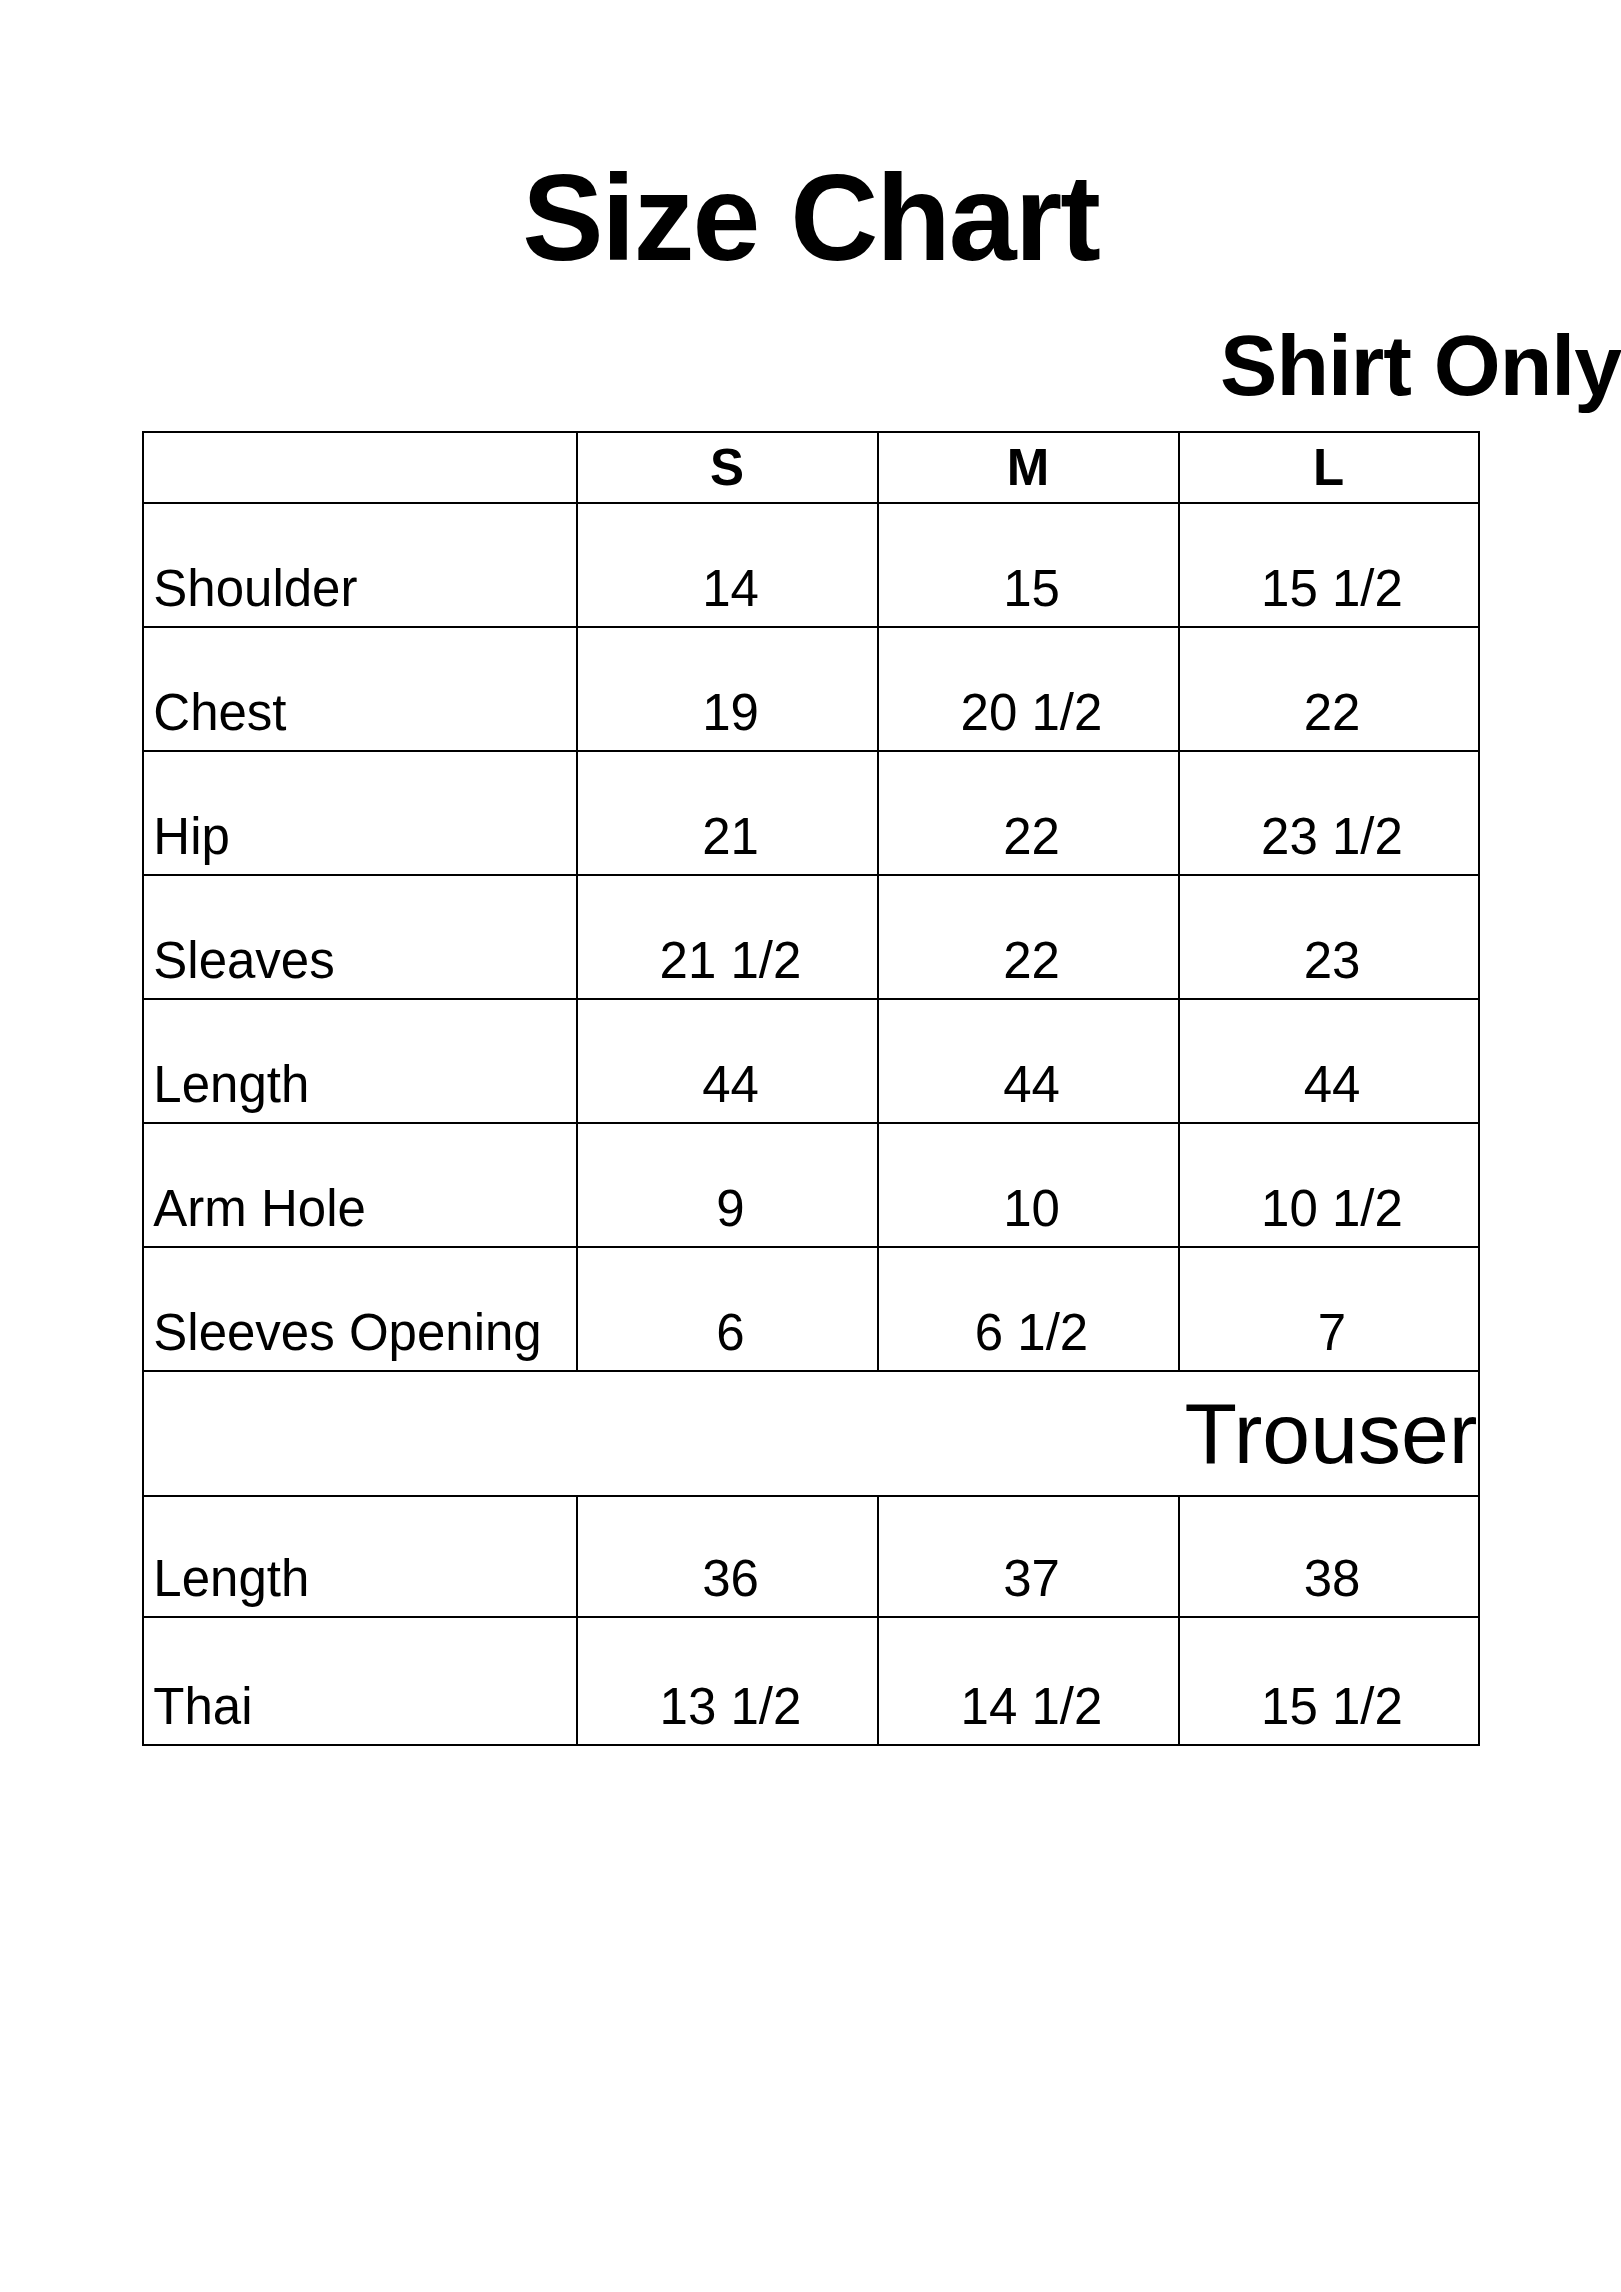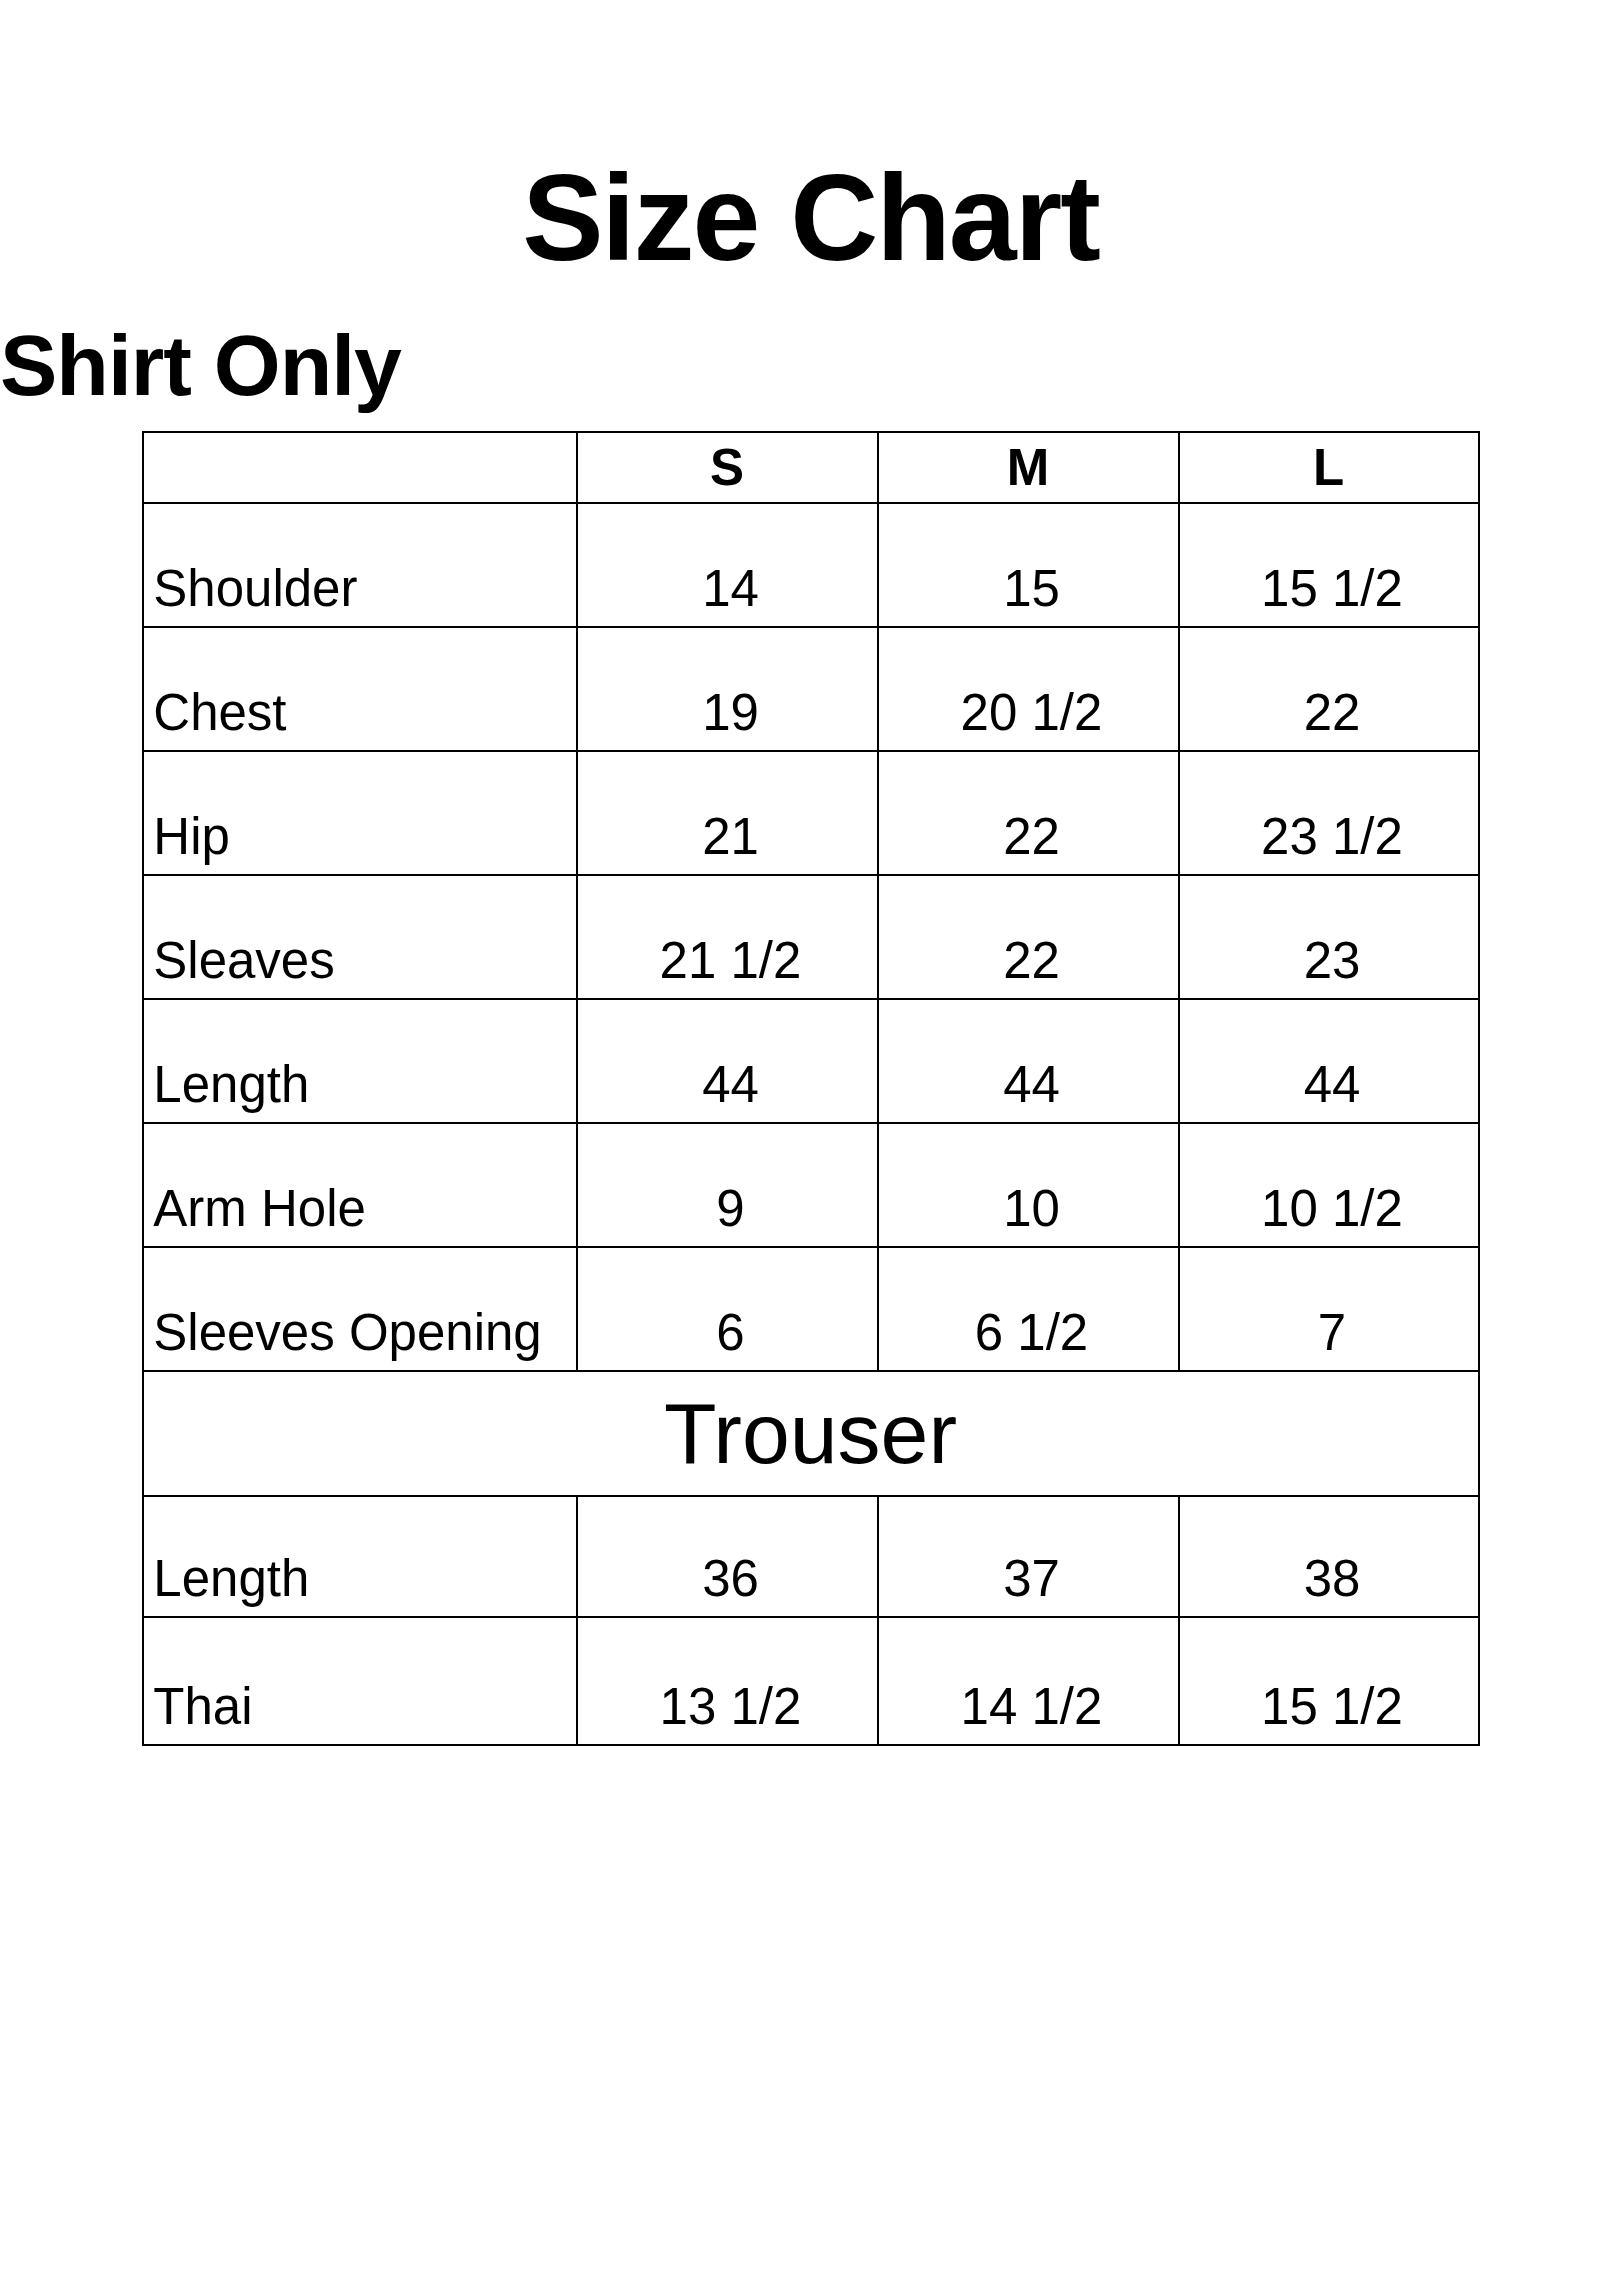--- a/index.html
+++ b/index.html
@@ -22,21 +22,21 @@
     line-height: 1.0;
     font-weight: bold;
     text-align: center;
     letter-spacing: -2px;
   }
   .subtitle {
     margin-top: 43px;
     font-size: 86px;
     line-height: 1.0;
     font-weight: bold;
-    text-align: left;
+    text-align: right;
     letter-spacing: -1px;
   }
   table.size-table {
     margin: 22.5px auto 0 auto;
     width: 1336px;
     border-collapse: collapse;
     table-layout: fixed;
   }
   table.size-table col.c0 { width: 434px; }
   table.size-table col.c1 { width: 301px; }
@@ -65,21 +65,21 @@
     padding-left: 9.8px;
   }
   tbody td.cell-value {
     text-align: center;
     padding-left: 7px;
   }
   tbody tr.section-row { height: 125px; }
   tbody tr.section-row td {
     font-size: 86px;
     font-weight: normal;
-    text-align: center;
+    text-align: right;
     vertical-align: middle;
   }
   tbody tr.trouser-length-row { height: 121px; }
   tbody tr.trouser-thai-row { height: 128px; margin-left: 27px; }
 </style>
 </head>
 <body>
 
 <div class="page">
 

